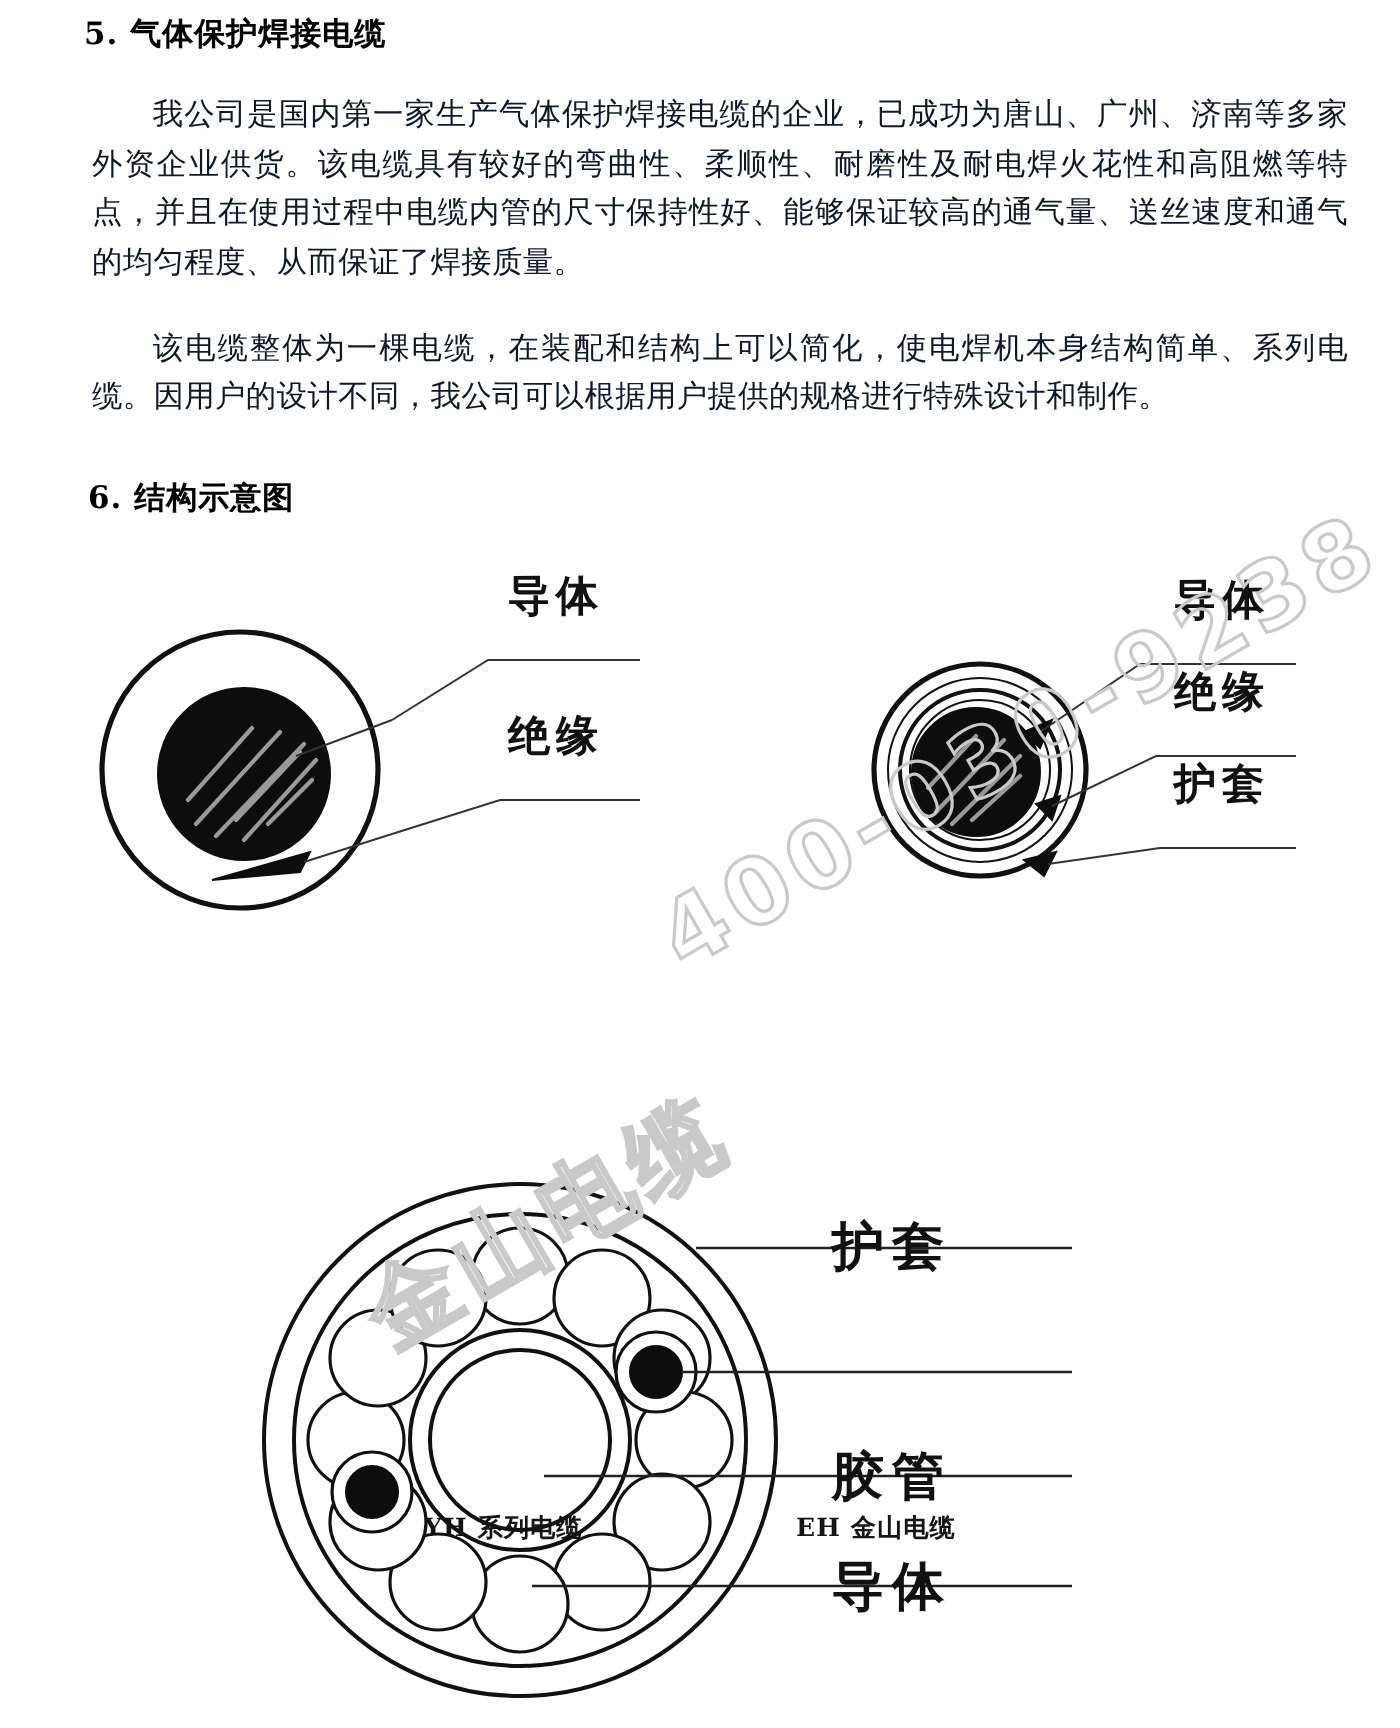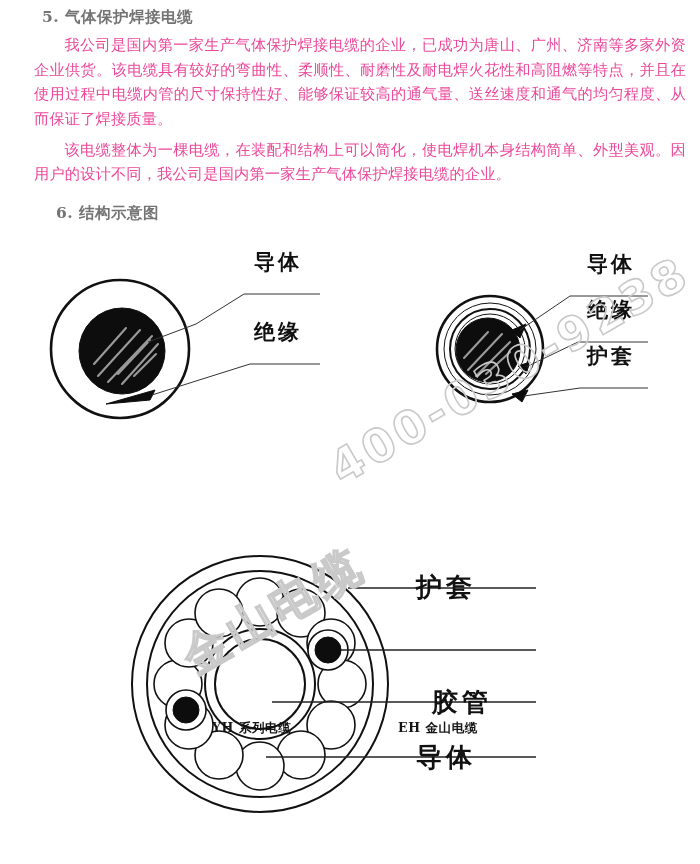--- a/index.html
+++ b/index.html
@@ -38,38 +38,37 @@
   
   .doc {
     position: relative;
     z-index: 2;
     padding: 0;
   }
   .heading {
     font-family: "DejaVu Serif", "Liberation Serif", serif;
     font-weight: bold;
     font-size: 15.5px;
-    color: #737373;
+    color: #000000;
     margin: 0;
     padding: 7px 0 0 42px;
     letter-spacing: 0.5px;
   }
   .heading-2 {
     padding-top: 16px;
     padding-left: 44px;
-    margin-left: 12px;
   }
   .para {
     font-size: 15.2px;
     line-height: 1.62;
-    margin: 0;
+    margin: 12px;
     padding: 5px 14px 0 34px;
     text-align: justify;
     text-indent: 2em;
-    color: #ec4899;
+    color: #0f172a;
     letter-spacing: 0.2px;
   }
   .para.second { padding-top: 6px; }
 
   
   .figures {
     position: relative;
     z-index: 2;
     width: 640px;
     height: 640px;
@@ -123,21 +122,21 @@
 
 <div class="doc">
 
   <h2 class="heading">
     <span>5.</span>
     <span>气体保护焊接电缆</span>
   </h2>
 
   <p class="para">我公司是国内第一家生产气体保护焊接电缆的企业，已成功为唐山、广州、济南等多家外资企业供货。该电缆具有较好的弯曲性、柔顺性、耐磨性及耐电焊火花性和高阻燃等特点，并且在使用过程中电缆内管的尺寸保持性好、能够保证较高的通气量、送丝速度和通气的均匀程度、从而保证了焊接质量。</p>
 
-  <p class="para second">该电缆整体为一棵电缆，在装配和结构上可以简化，使电焊机本身结构简单、外型美观。因用户的设计不同，我公司是国内第一家生产气体保护焊接电缆的企业。</p>
+  <p class="para second">该电缆整体为一棵电缆，在装配和结构上可以简化，使电焊机本身结构简单、系列电缆。因用户的设计不同，我公司可以根据用户提供的规格进行特殊设计和制作。</p>
 
   <h2 class="heading heading-2">
     <span>6.</span>
     <span>结构示意图</span>
   </h2>
 </div>
 
 <div class="figures">
 
   <div class="fig" style="left:0px; top:0px;">
@@ -237,17 +236,17 @@
         <circle cx="66" cy="156" r="13" class="fill-black"></circle>
       </g>
 
       <path d="M228 34 L416 34" class="leader-lg"></path>
       <path d="M221 96 L416 96" class="leader-lg"></path>
       <path d="M152 148 L416 148" class="leader-lg"></path>
       <path d="M146 203 L416 203" class="leader-lg"></path>
     </svg>
 
     <div class="fig-label lbl-lg" style="left:296px; top:16px;">护套</div>
-    <div class="fig-label lbl-lg" style="left:312px; top:131px;">胶管</div>
+    <div class="fig-label lbl-lg" style="left:296px; top:131px;">胶管</div>
     <div class="fig-label lbl-lg" style="left:296px; top:186px;">导体</div>
   </div>
 
 </div>
 
 </body></html>

